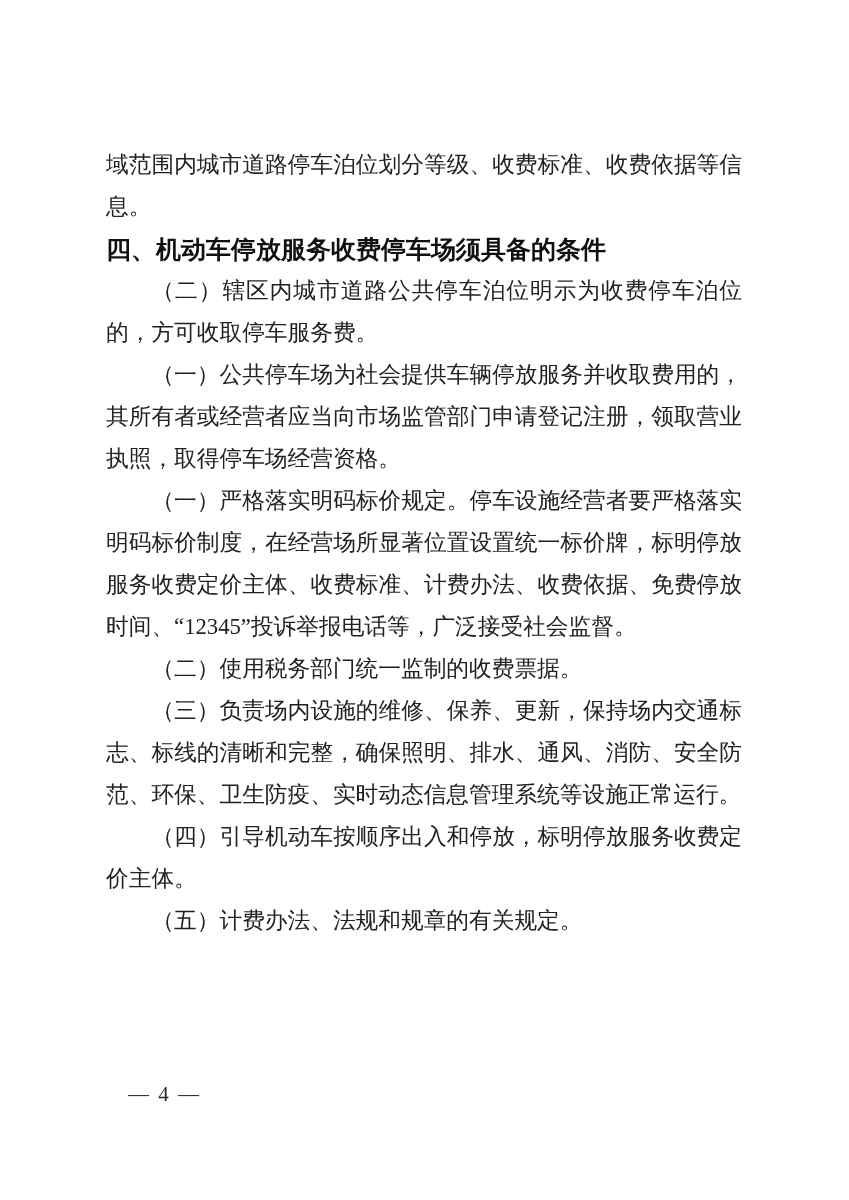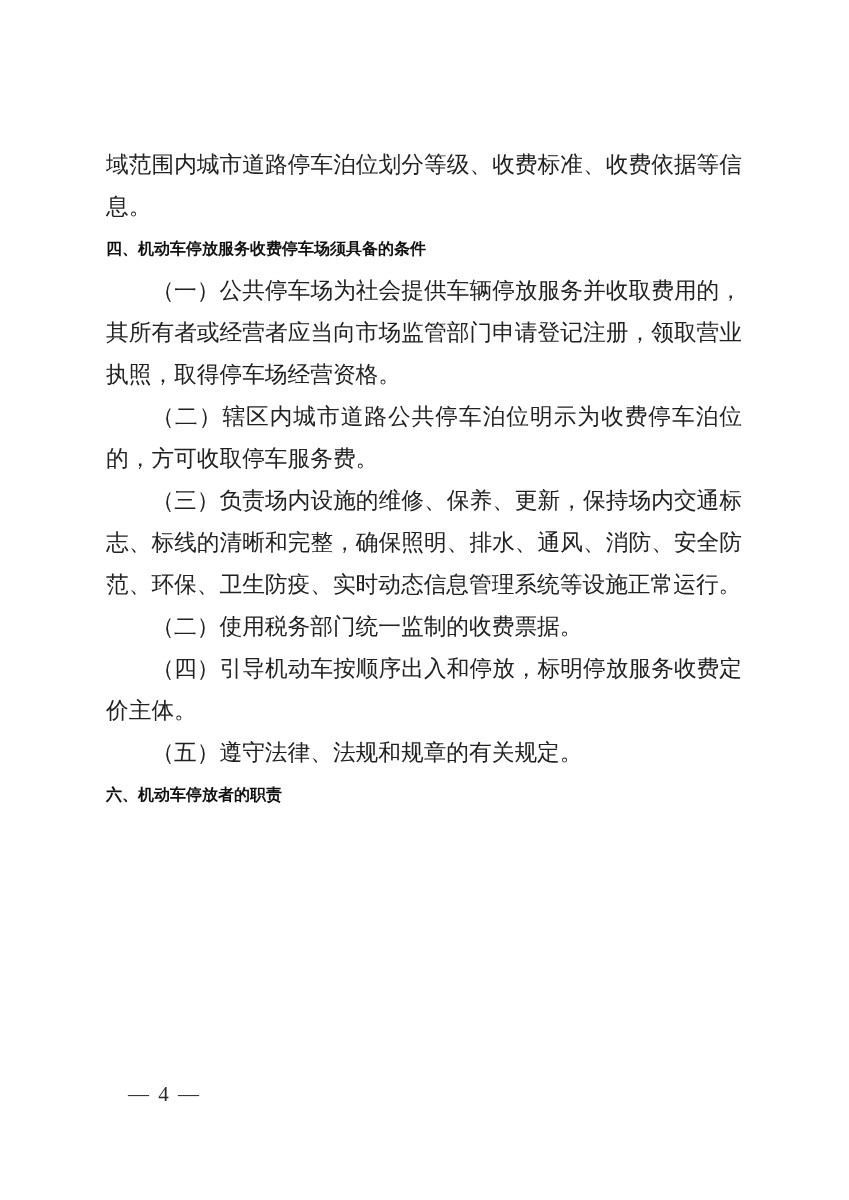--- a/index.html
+++ b/index.html
@@ -33,21 +33,21 @@
   }
   .content p.body {
     text-indent: 2em;
   }
   .content p.continuation {
     text-indent: 0;
   }
   .content p.heading {
     font-family: "Liberation Sans", "DejaVu Sans", sans-serif;
     font-weight: 700;
-    font-size: 16px;
+    font-size: 25px;
     color: #101010;
     text-indent: 0;
     text-align: left;
   }
   .page-number {
     position: absolute;
     left: 128px;
     top: 1080px;
     font-size: 21px;
     line-height: 28px;
@@ -56,22 +56,22 @@
     font-family: "Liberation Serif", "DejaVu Serif", serif;
   }
 </style>
 </head>
 <body>
 
 <div class="page">
   <div class="content">
     <p class="continuation">域范围内城市道路停车泊位划分等级、收费标准、收费依据等信息。</p>
     <p class="heading">四、机动车停放服务收费停车场须具备的条件</p>
+    <p class="body">（二）辖区内城市道路公共停车泊位明示为收费停车泊位的，方可收取停车服务费。</p>
     <p class="body">（一）公共停车场为社会提供车辆停放服务并收取费用的，其所有者或经营者应当向市场监管部门申请登记注册，领取营业执照，取得停车场经营资格。</p>
-    <p class="body">（二）辖区内城市道路公共停车泊位明示为收费停车泊位的，方可收取停车服务费。</p>
+    <p class="body">（一）严格落实明码标价规定。停车设施经营者要严格落实明码标价制度，在经营场所显著位置设置统一标价牌，标明停放服务收费定价主体、收费标准、计费办法、收费依据、免费停放时间、“12345”投诉举报电话等，广泛接受社会监督。</p>
+    <p class="body">（二）使用税务部门统一监制的收费票据。</p>
     <p class="body">（三）负责场内设施的维修、保养、更新，保持场内交通标志、标线的清晰和完整，确保照明、排水、通风、消防、安全防范、环保、卫生防疫、实时动态信息管理系统等设施正常运行。</p>
-    <p class="body">（二）使用税务部门统一监制的收费票据。</p>
     <p class="body">（四）引导机动车按顺序出入和停放，标明停放服务收费定价主体。</p>
-    <p class="body">（五）遵守法律、法规和规章的有关规定。</p>
-    <p class="heading">六、机动车停放者的职责</p>
+    <p class="body">（五）计费办法、法规和规章的有关规定。</p>
   </div>
   <div class="page-number">— 4 —</div>
 </div>
 
 </body></html>

